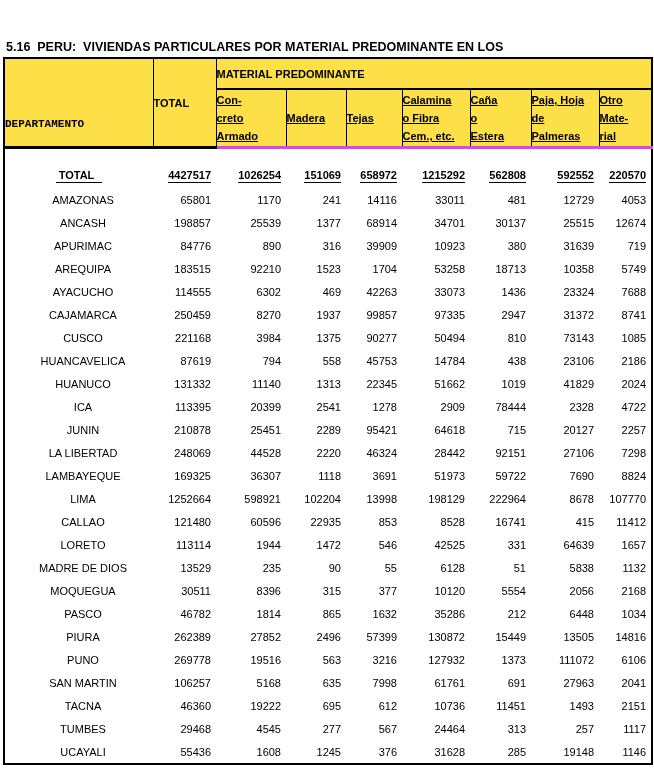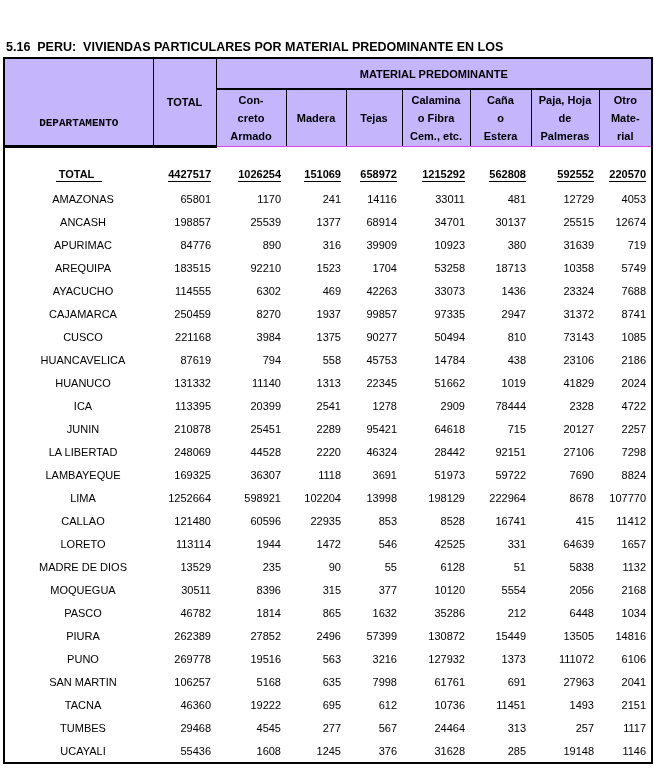--- a/index.html
+++ b/index.html
@@ -2,26 +2,26 @@
 <html><head>
 <meta charset="utf-8">
 <style>
   html,body{margin:0;padding:0;background:#ffffff;}
   .page{position:relative;width:654px;height:777px;background:#ffffff;color:#000;
         font-family:"Liberation Sans",sans-serif;overflow:hidden;}
   .title{position:absolute;top:7px;left:6px;font-weight:bold;font-size:12.5px;
          line-height:16px;white-space:pre;}
   table.stats{position:absolute;top:57px;left:3px;width:648px;border-collapse:collapse;
               table-layout:fixed;border:2px solid #000;}
-  thead th{background:#c4b5fd;border:1px solid #000;font-size:11px;font-weight:bold;
-           padding:0;text-align:center;}
+  thead th{background:#fde047;border:1px solid #000;font-size:11px;font-weight:bold;
+           padding:0;text-align:left;}
   th.group{height:29px;border-bottom:2px solid #000;}
   th.dep{vertical-align:bottom;padding-bottom:16px;border-bottom:3px solid #000;font-family:Liberation Mono, monospace;}
   th.tot{vertical-align:middle;border-bottom:3px solid #000;}
-  th.mat{height:56px;vertical-align:middle;line-height:18px;border-bottom:1px solid #d946ef;}
+  th.mat{height:56px;vertical-align:middle;line-height:18px;border-bottom:3px solid #d946ef;text-decoration:underline;}
   tbody td{border:0;font-size:11px;height:23px;padding:0;vertical-align:middle;}
   td.dep-cell{text-align:center;padding-left:8px;}
   td.num{text-align:right;padding-right:5px;}
   tr.total-row td{height:34px;font-weight:bold;vertical-align:bottom;padding-bottom:5px;}
   tr.total-row td.total-label{text-align:center;}
   .u{display:inline-block;border-bottom:1px solid #000;padding-bottom:1px;}
   .total-label .u{padding-left:3px;padding-right:8px;}
   .footer{position:absolute;top:761px;left:6px;font-style:italic;font-size:11px;margin-top:16px;}
 </style>
 </head>

